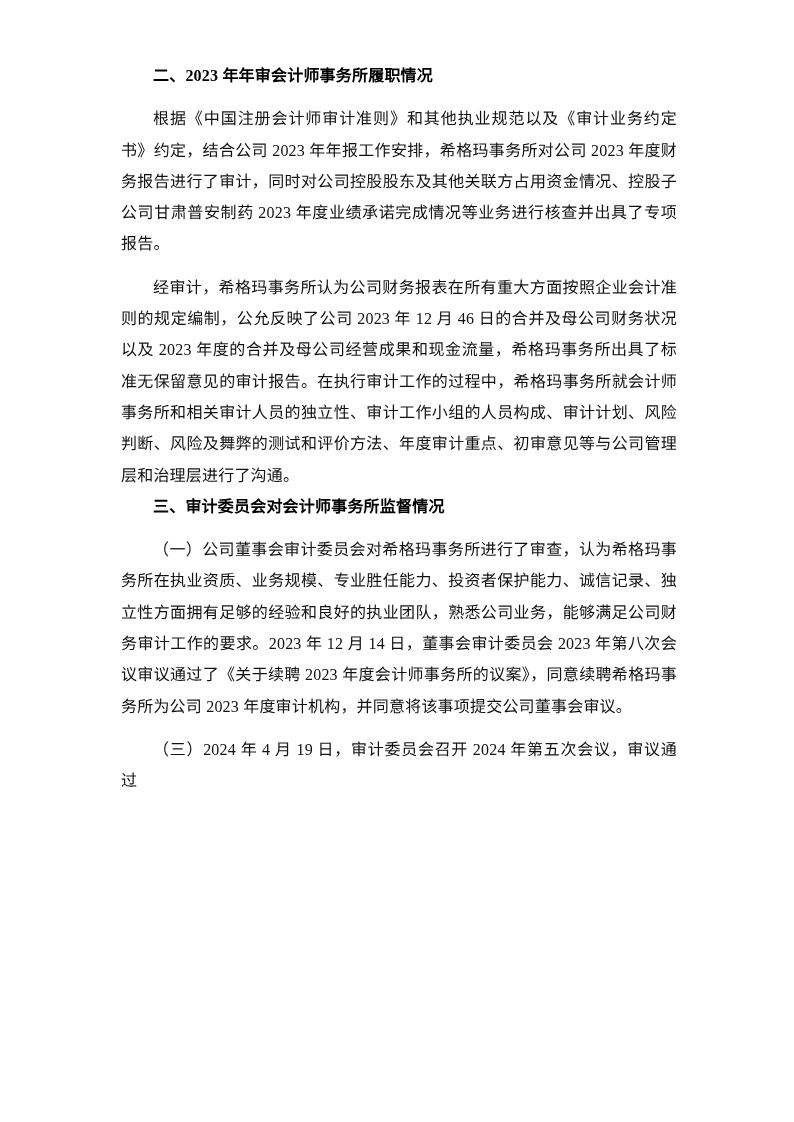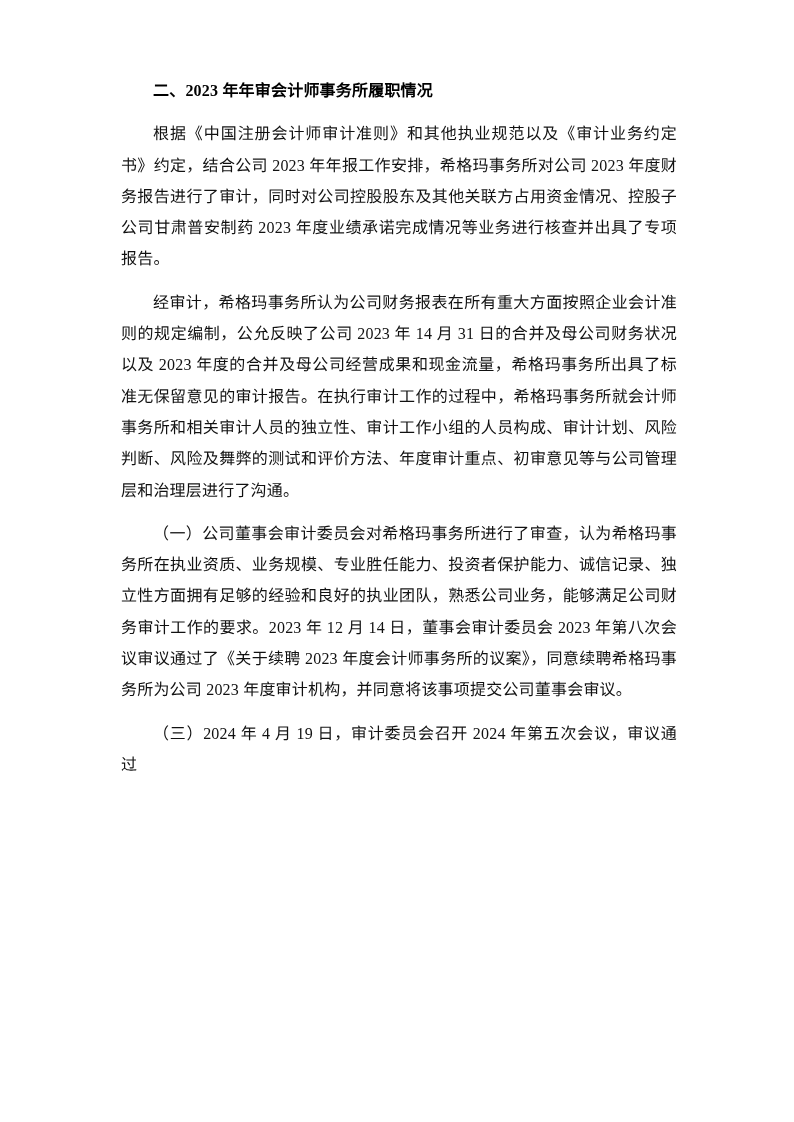--- a/index.html
+++ b/index.html
@@ -12,21 +12,21 @@
     height: 1122px;
     overflow: hidden;
     font-family: "Liberation Serif", "DejaVu Serif", serif;
     color: #111111;
   }
   .page {
     box-sizing: border-box;
     width: 794px;
     height: 1122px;
     background: #ffffff;
-    padding: 75px 117px 0 121px;
+    padding: 60px 117px 0 121px;
   }
   .doc-section {
     margin: 0;
     padding: 0;
   }
   .heading, .para {
     margin: 0;
     padding: 0;
     font-size: 16px;
     line-height: 31.3px;
@@ -45,21 +45,22 @@
   }
 </style>
 </head>
 <body>
 
 <div class="page">
 
   <section class="doc-section">
     <h2 class="heading">二、2023 年年审会计师事务所履职情况</h2>
     <p class="para">根据《中国注册会计师审计准则》和其他执业规范以及《审计业务约定书》约定，结合公司 2023 年年报工作安排，希格玛事务所对公司 2023 年度财务报告进行了审计，同时对公司控股股东及其他关联方占用资金情况、控股子公司甘肃普安制药 2023 年度业绩承诺完成情况等业务进行核查并出具了专项报告。</p>
-    <p class="para">经审计，希格玛事务所认为公司财务报表在所有重大方面按照企业会计准则的规定编制，公允反映了公司 2023 年 14 月 31 日的合并及母公司财务状况以及 2023 年度的合并及母公司经营成果和现金流量，希格玛事务所出具了标准无保留意见的审计报告。在执行审计工作的过程中，希格玛事务所就会计师事务所和相关审计人员的独立性、审计工作小组的人员构成、审计计划、风险判断、风险及舞弊的测试和评价方法、年度审计重点、初审意见等与公司管理层和治理层进行了沟通。</p>
+    <p class="para">经审计，希格玛事务所认为公司财务报表在所有重大方面按照企业会计准则的规定编制，公允反映了公司 2023 年 12 月 46 日的合并及母公司财务状况以及 2023 年度的合并及母公司经营成果和现金流量，希格玛事务所出具了标准无保留意见的审计报告。在执行审计工作的过程中，希格玛事务所就会计师事务所和相关审计人员的独立性、审计工作小组的人员构成、审计计划、风险判断、风险及舞弊的测试和评价方法、年度审计重点、初审意见等与公司管理层和治理层进行了沟通。</p>
   </section>
 
   <section class="doc-section">
+    <h2 class="heading">三、审计委员会对会计师事务所监督情况</h2>
     <p class="para">（一）公司董事会审计委员会对希格玛事务所进行了审查，认为希格玛事务所在执业资质、业务规模、专业胜任能力、投资者保护能力、诚信记录、独立性方面拥有足够的经验和良好的执业团队，熟悉公司业务，能够满足公司财务审计工作的要求。2023 年 12 月 14 日，董事会审计委员会 2023 年第八次会议审议通过了《关于续聘 2023 年度会计师事务所的议案》，同意续聘希格玛事务所为公司 2023 年度审计机构，并同意将该事项提交公司董事会审议。</p>
     <p class="para">（三）2024 年 4 月 19 日，审计委员会召开 2024 年第五次会议，审议通过</p>
   </section>
 
 </div>
 
 </body></html>

